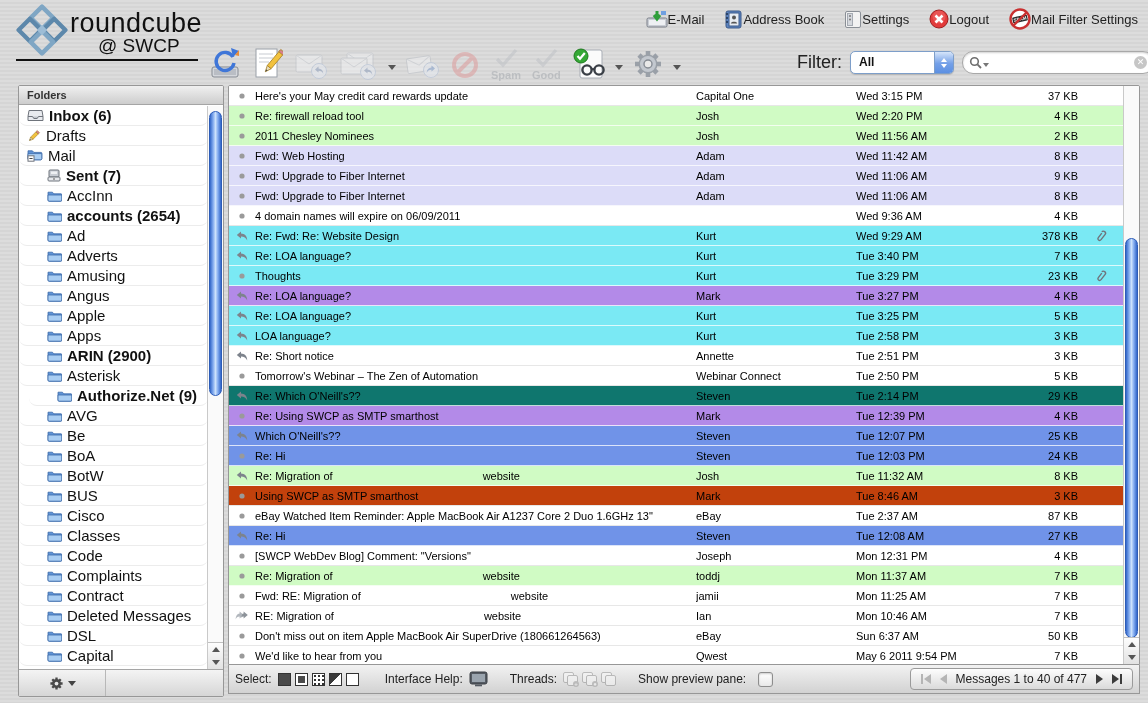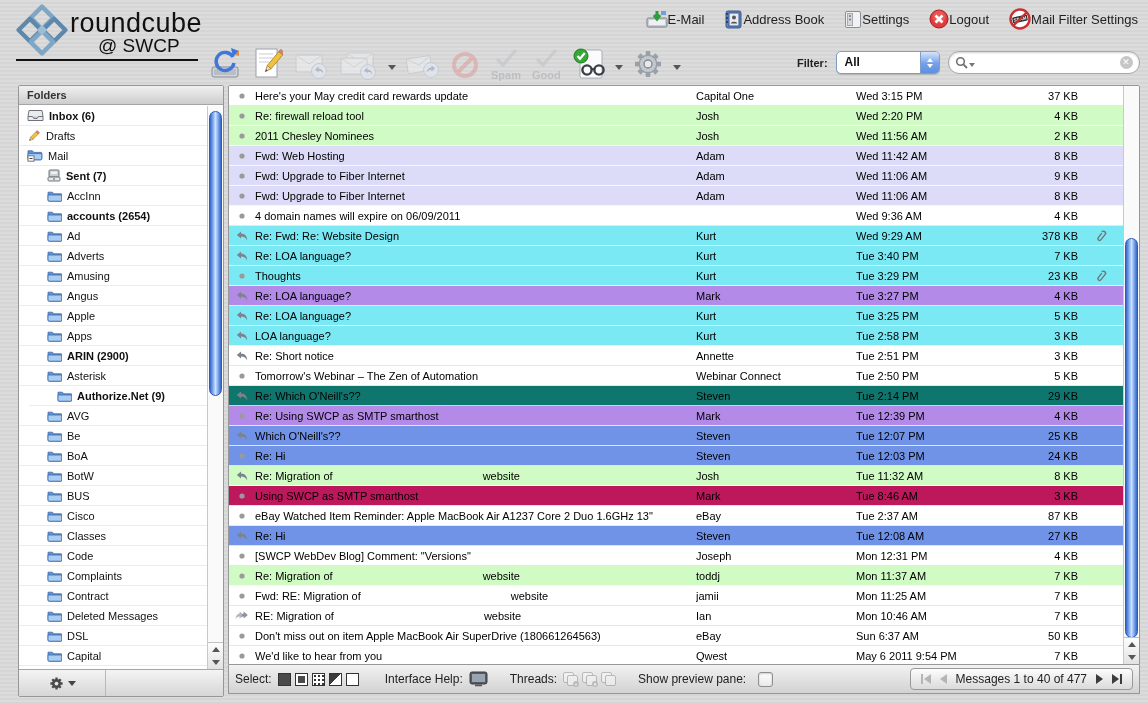--- a/index.html
+++ b/index.html
@@ -18,43 +18,43 @@
   .nav-item svg{display:block;}
   
   .toolbar{position:absolute;left:206px;top:42px;display:flex;align-items:flex-end;gap:7px;height:40px;}
   .tbtn{display:flex;align-items:flex-end;gap:2px;padding:2px 2px;cursor:pointer;}
   .tbtn .ic{display:block;}
   .tbtn.disabled{opacity:.45;cursor:default;}
   .caret{width:0;height:0;border-left:4px solid transparent;border-right:4px solid transparent;
     border-top:5px solid #555;margin-bottom:12px;}
   .chk-label{font-size:11px;font-weight:bold;color:#9aa0a6;text-align:center;line-height:10px;}
   .filter-area{position:absolute;left:797px;top:51px;display:flex;align-items:center;gap:8px;}
-  .filter-label{font-size:11px;color:#222;font-weight:bold;}
+  .filter-label{font-size:18px;color:#222;}
   .mac-select{width:102px;height:21px;border:1px solid #7d9ec9;border-radius:5px;background:#fff;
     display:flex;align-items:stretch;box-shadow:0 1px 1px rgba(0,0,0,.15);cursor:pointer;}
   .mac-select .val{flex:1;font-size:12px;font-weight:bold;color:#111;padding:3px 0 0 8px;}
   .mac-select .stepper{width:18px;border-left:1px solid #7d9ec9;border-radius:0 4px 4px 0;
     background:linear-gradient(#d6e5fa,#74a0e8 55%,#5c90e2);display:flex;flex-direction:column;
     align-items:center;justify-content:center;gap:2px;}
   .tri-up{width:0;height:0;border-left:3.5px solid transparent;border-right:3.5px solid transparent;border-bottom:4.5px solid #fff;}
   .tri-dn{width:0;height:0;border-left:3.5px solid transparent;border-right:3.5px solid transparent;border-top:4.5px solid #fff;}
   .search{width:178px;height:21px;border-radius:11px;border:1px solid #a8a8a8;background:#fff;
     display:flex;align-items:center;padding:0 6px;box-shadow:inset 0 1px 2px rgba(0,0,0,.18);}
   .search input{flex:1;border:none;outline:none;font-size:12px;min-width:10px;background:transparent;}
   .search .mini-caret{width:0;height:0;border-left:3px solid transparent;border-right:3px solid transparent;border-top:4px solid #777;margin:4px 3px 0 1px;}
   .search .clear{width:13px;height:13px;border-radius:50%;background:#c6c6c6;color:#fff;font-size:9px;
     line-height:13px;text-align:center;cursor:pointer;flex:0 0 auto;}
   
   .folders-panel{position:absolute;left:18px;top:85px;width:204px;height:610px;background:#fff;
     border:1px solid #979797;border-radius:2px;overflow:hidden;}
   .folders-header{height:19px;background:linear-gradient(#f0f0f0,#cdcdcd);border-bottom:1px solid #a5a5a5;
     font-size:11px;font-weight:bold;color:#333;padding:3px 0 0 8px;box-sizing:border-box;}
   .folders-list{position:absolute;top:20px;bottom:27px;left:0;right:15px;overflow:hidden;}
-  .folder-row{height:19px;line-height:18px;font-size:11px;color:#111;display:flex;align-items:center;
-    border-bottom:1px solid #ececec;cursor:pointer;white-space:nowrap;}
+  .folder-row{height:19px;line-height:18px;font-size:15px;color:#111;display:flex;align-items:center;
+    border-bottom:1px solid #ececec;cursor:pointer;white-space:nowrap;border-radius:8px;}
   .folder-row .fic{margin-right:5px;flex:0 0 auto;display:flex;}
   .folder-row.bold{font-weight:bold;}
   .folders-footer{position:absolute;left:0;right:0;bottom:0;height:26px;border-top:1px solid #a5a5a5;
     background:linear-gradient(#f4f4f4,#d6d6d6);display:flex;}
   .gear-btn{width:86px;border-right:1px solid #b8b8b8;display:flex;align-items:center;justify-content:center;gap:4px;cursor:pointer;}
   .gear-btn .caret{margin:0;border-top-color:#444;}
   .f-scroll{position:absolute;top:20px;bottom:27px;right:0;width:15px;background:#fafafa;border-left:1px solid #c9c9c9;}
   .m-scroll{position:absolute;top:0;bottom:0;right:0;width:15px;background:#fafafa;border-left:1px solid #c9c9c9;}
   .thumb{position:absolute;left:1px;right:1px;border-radius:7px;border:1px solid #2c5cb8;
     background:linear-gradient(90deg,#3266c8,#82abef 28%,#cce2fc 50%,#82abef 72%,#3266c8);}
@@ -881,21 +881,21 @@
           <span class="m-subject">
             <span>Re: Migration of</span>
             <span class="gap"></span>
             <span>website</span>
           </span>
           <span class="m-sender">Josh</span>
           <span class="m-date">Tue 11:32 AM</span>
           <span class="m-size">8 KB</span>
           <span class="m-clip"></span>
         </div>
-        <div class="mrow" style="background: #be185d;">
+        <div class="mrow" style="background: #c2410c;">
           <span class="m-icon">
             <svg width="8" height="8">
               <circle cx="4" cy="4" r="2.6" fill="#9a9a9a"></circle>
             </svg>
           </span>
           <span class="m-subject">
             <span>Using SWCP as SMTP smarthost</span>
           </span>
           <span class="m-sender">Mark</span>
           <span class="m-date">Tue 8:46 AM</span>

